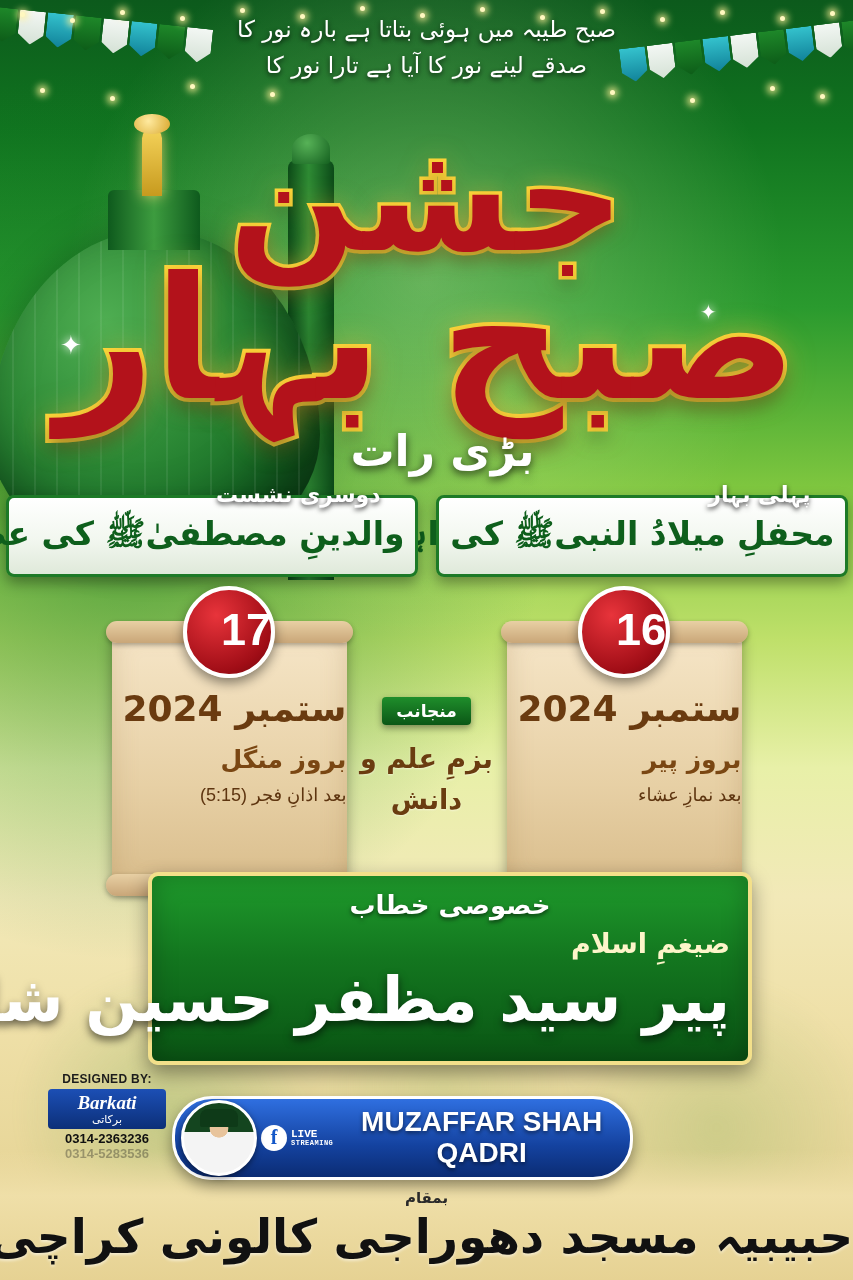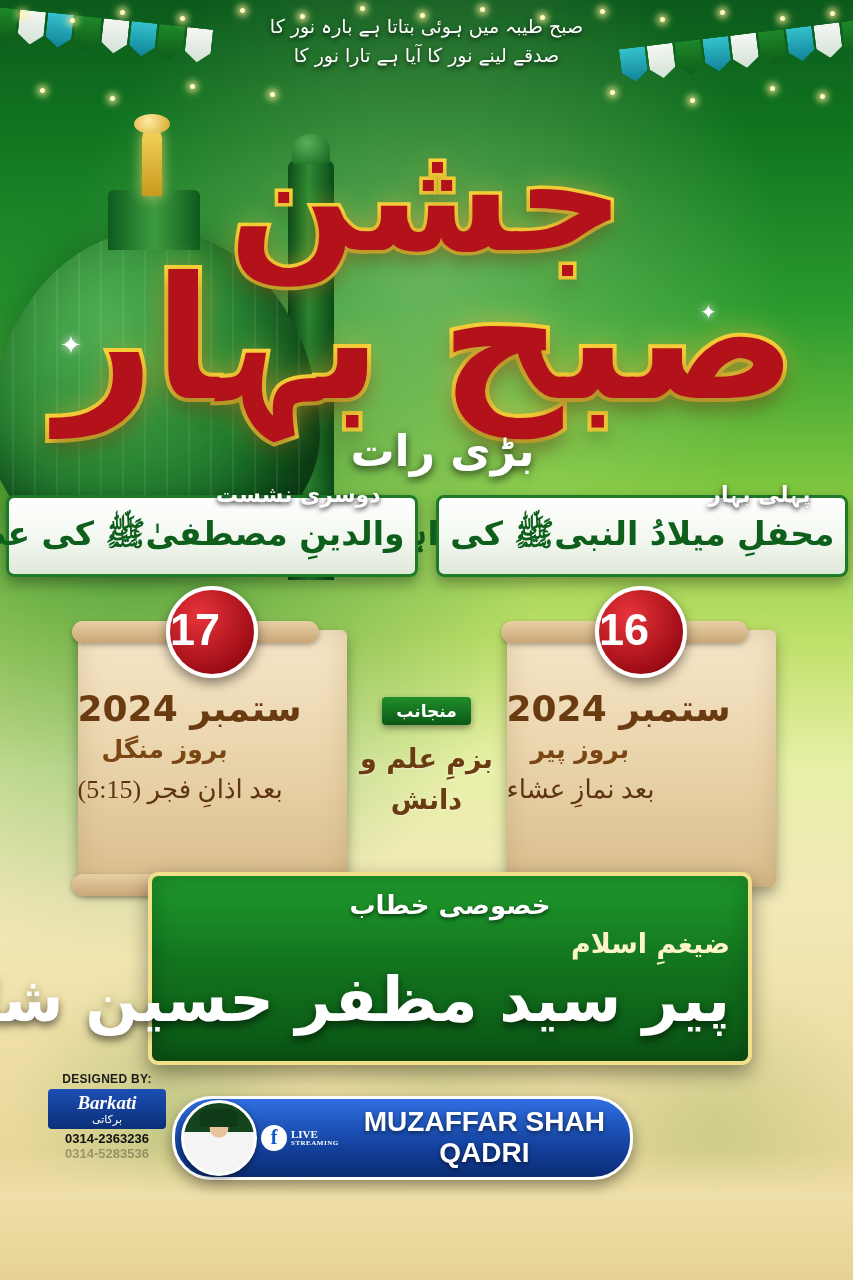--- a/index.html
+++ b/index.html
@@ -150,21 +150,21 @@
   
   .header-text {
     position: absolute;
     top: 12px;
     left: 0;
     width: 853px;
     text-align: center;
     direction: rtl;
     color: #fff;
     text-shadow: 0 2px 5px rgba(0,0,0,0.75);
-    font-size: 19px;
+    font-size: 23px;
     line-height: 1.55;
     font-family: "DejaVu Sans", sans-serif;
     z-index: 6;
   }
   .header-text div { white-space: nowrap; }
 
   
   .main-title {
     position: absolute;
     top: 120px;
@@ -260,27 +260,27 @@
     left: 0;
     width: 853px;
     display: flex;
     flex-direction: row-reverse;
     justify-content: center;
     gap: 10px;
     z-index: 7;
   }
   .scroll-card {
     position: relative;
-    width: 269px;
+    width: 235px;
     height: 215px;
     background: linear-gradient(180deg,#f6e6c8,#e7d0a5 60%,#d9bd8c);
     border-radius: 6px;
     box-shadow: 0 6px 14px rgba(0,0,0,0.35), inset 0 0 26px rgba(150,110,60,0.25);
     direction: rtl;
-    text-align: left;
+    text-align: right;
     padding-top: 42px;
   }
   .scroll-card:before, .scroll-card:after {
     content: "";
     position: absolute;
     left: -6px;
     width: 247px;
     height: 22px;
     background: linear-gradient(180deg,#e8d0a4,#c9a678);
     border-radius: 11px;
@@ -312,26 +312,26 @@
     font-size: 36px;
     font-weight: bold;
     color: #6a3b10;
     margin-top: 16px;
   }
   .scroll-card .weekday {
     font-family: "DejaVu Sans", sans-serif;
     font-size: 25px;
     font-weight: bold;
     color: #7a4713;
-    margin-top: 6px;
+    margin-top: 16px;
     padding-left: 24px;
   }
   .scroll-card .timing {
-    font-family: Liberation Serif, serif;
-    font-size: 26px;
+    font-family: Liberation Sans, sans-serif;
+    font-size: 18px;
     color: #5e3510;
     margin-top: 10px;
   }
 
   .middle-ribbon {
     position: relative;
     width: 140px;
     align-self: center;
     text-align: center;
     direction: rtl;
@@ -496,21 +496,21 @@
     border-radius: 50%;
     background: #ffffff;
     color: #1357c8;
     font-family: "Liberation Serif", serif;
     font-weight: bold;
     font-size: 20px;
     line-height: 24px;
     text-align: center;
   }
   .live-badge .lt {
-    font-family: Liberation Serif, serif;
+    font-family: Liberation Mono, monospace;
     font-size: 11px;
     font-weight: bold;
     color: #ffffff;
     line-height: 1.05;
     text-align: left;
   }
   .live-badge .lt .sub { font-size: 7px; letter-spacing: 0.5px; }
   .live-strip .speaker-en {
     flex: 1;
     text-align: center;
@@ -694,15 +694,17 @@
         <div>LIVE</div>
         <div class="sub">STREAMING</div>
       </div>
     </div>
     <div class="speaker-en">
       <div>MUZAFFAR SHAH QADRI</div>
     </div>
   </div>
 
   <div class="venue">
+    <div class="org-mark">بمقام</div>
+    <div class="vtext">حبیبیہ مسجد دھوراجی کالونی کراچی</div>
   </div>
 
 </div>
 
 </body></html>

